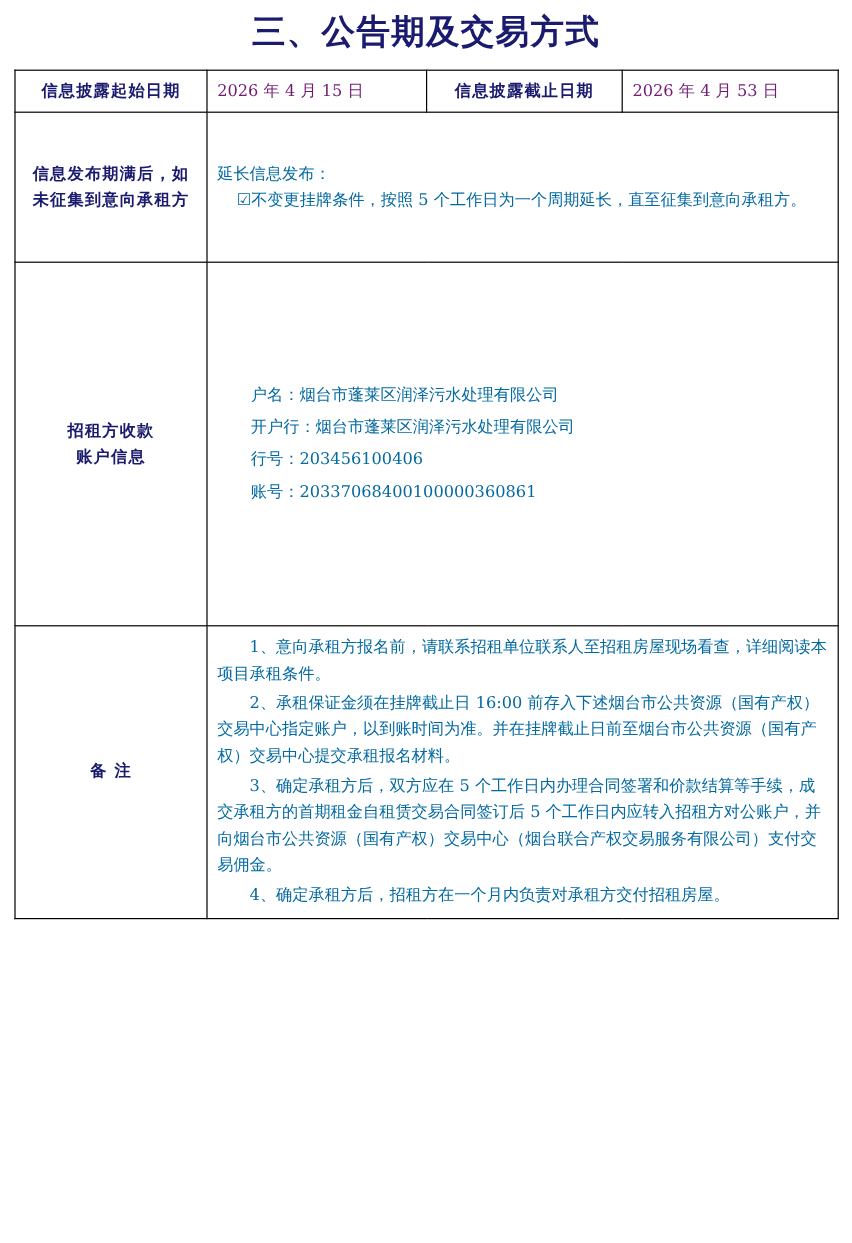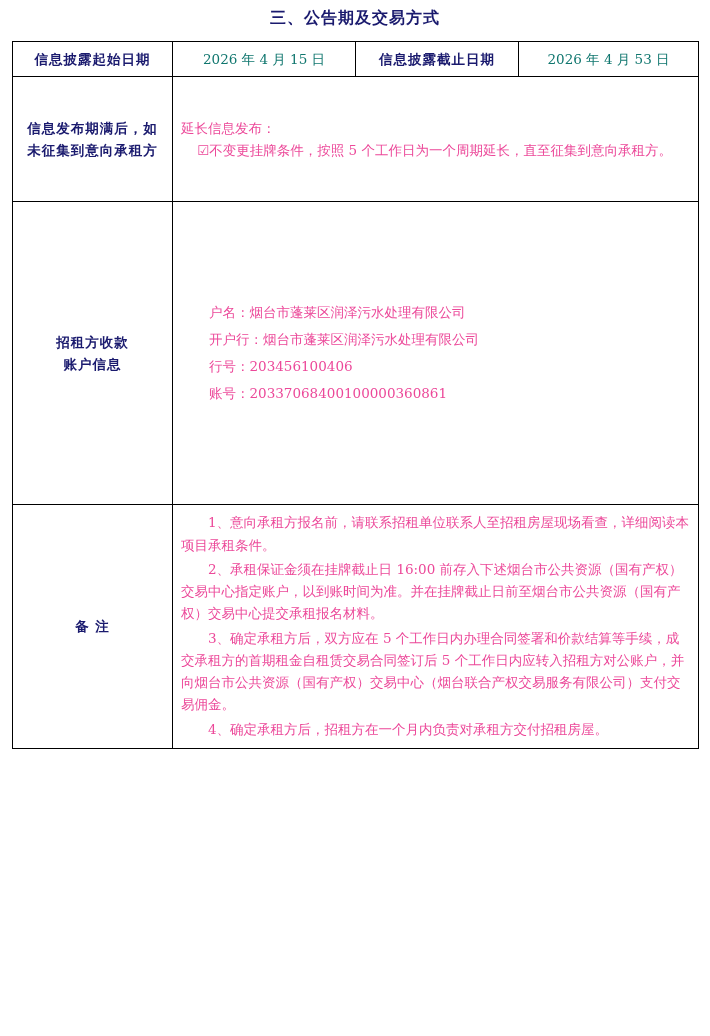--- a/index.html
+++ b/index.html
@@ -15,21 +15,21 @@
   }
   .page {
     width: 710px;
     box-sizing: border-box;
     padding: 0 12px;
   }
   .doc-title {
     text-align: center;
     font-family: "DejaVu Serif", "Liberation Serif", serif;
     font-weight: bold;
-    font-size: 16px;
+    font-size: 28px;
     letter-spacing: 1px;
     margin: 8px 0 12px 0;
     color: #1a1a6e;
   }
   table.main {
     border-collapse: collapse;
     width: 686px;
     table-layout: fixed;
   }
   table.main td {
@@ -40,26 +40,25 @@
     line-height: 1.65;
   }
   td.label {
     text-align: center;
     font-weight: bold;
     color: #1a1a6e;
     letter-spacing: 1px;
     font-size: 14px;
   }
   td.value {
-    text-align: center;
-    color: #0f766e;
+    color: #701a75;
   }
   td.value-left {
     text-align: left;
-    color: #ec4899;
+    color: #0369a1;
     padding-left: 14px;
     padding-right: 12px;
   }
   .cell-col1 { width: 160px; }
   .cell-col2 { width: 183px; }
   .cell-col3 { width: 163px; }
   .cell-col4 { width: 180px; }
 
   .block-line {
     margin: 0;

